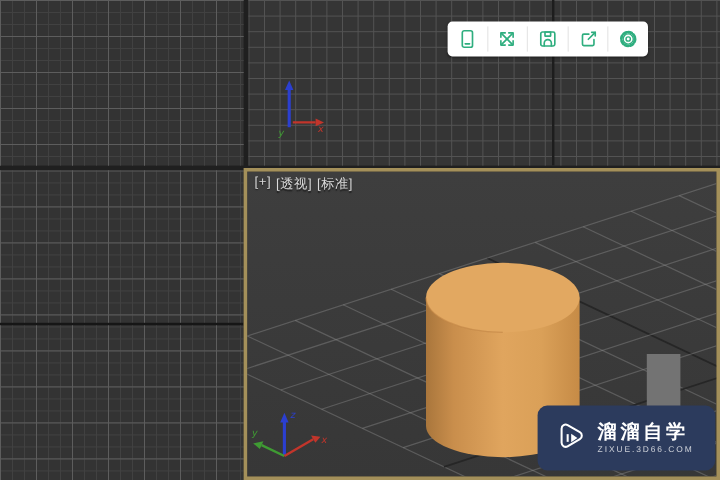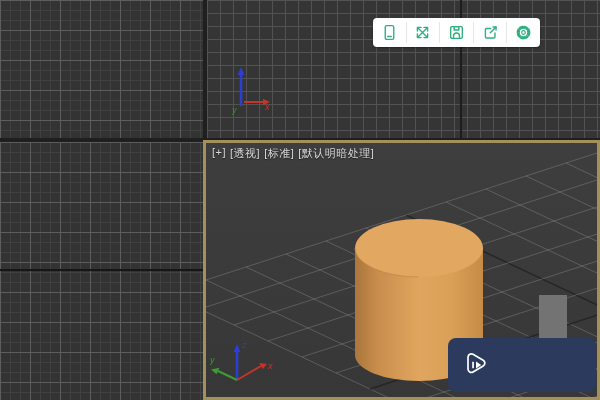--- a/index.html
+++ b/index.html
@@ -152,21 +152,20 @@
         <text x="36" y="205" fill="var(--axis-z,#2b3fd0)" class="axis-label">z</text>
         <text x="4" y="220" fill="var(--axis-y,#3f9b33)" class="axis-label">y</text>
         <text x="62" y="226" fill="var(--axis-x,#c2352b)" class="axis-label">x</text>
       </g>
     </svg>
 
     <div id="vp-label">
       <span>[+]</span>
       <span>[透视]</span>
       <span>[标准]</span>
-      <span>[默认明暗处理]</span>
     </div>
   </div>
 
   <div id="toolbar">
     <div class="tb-btn">
       <svg viewBox="0 0 16 16">
         <rect x="4" y="1.5" width="8" height="13" rx="1.5"></rect>
         <line x1="6.3" y1="11.8" x2="9.7" y2="11.8"></line>
       </svg>
     </div>
@@ -208,15 +207,19 @@
   </div>
 
   <div id="gray-panel"></div>
 
   <div id="watermark">
     <svg width="34" height="34" viewBox="0 0 34 34">
       <path d="M11,9.2 c0,-2.6 2.8,-4.2 5,-2.9 l10.2,5.9 c2.2,1.3 2.2,4.5 0,5.8 L16,23.9 c-2.2,1.3 -5,-0.3 -5,-2.9 Z" fill="none" stroke="#ffffff" stroke-width="1.7" stroke-linejoin="round"></path>
       <rect x="15.2" y="13.8" width="1.7" height="6.4" fill="#ffffff"></rect>
       <path d="M19,13.4 L24.2,17 L19,20.6 Z" fill="#ffffff"></path>
     </svg>
+    <div id="wm-text">
+      <div id="wm-title">溜溜自学</div>
+      <div id="wm-sub">zixue.3d66.com</div>
+    </div>
   </div>
 
 </div>
 
 </body></html>

